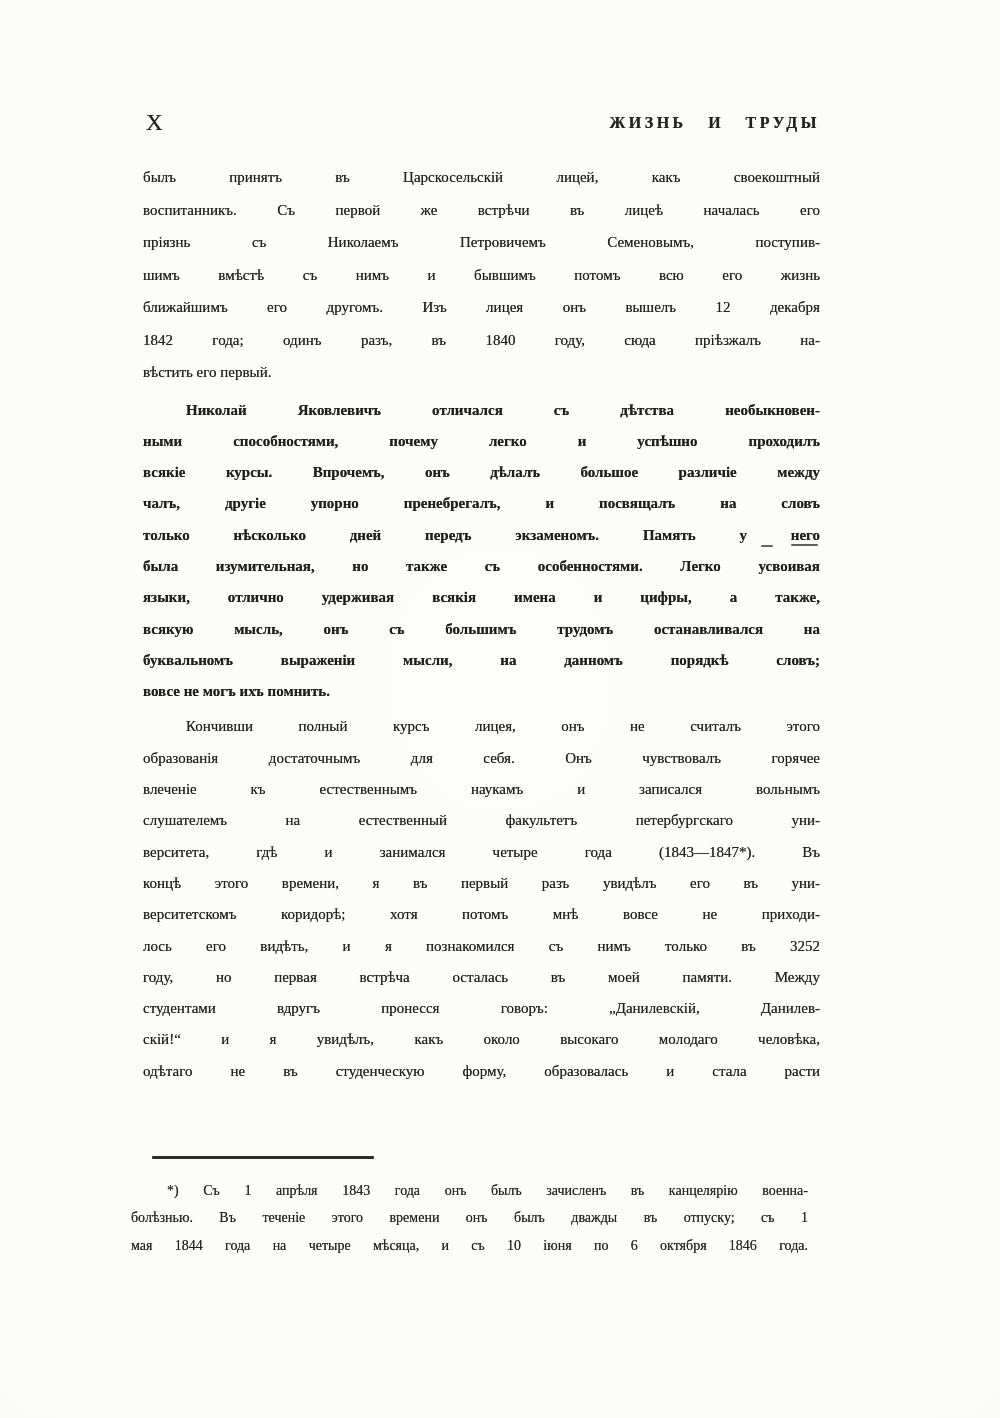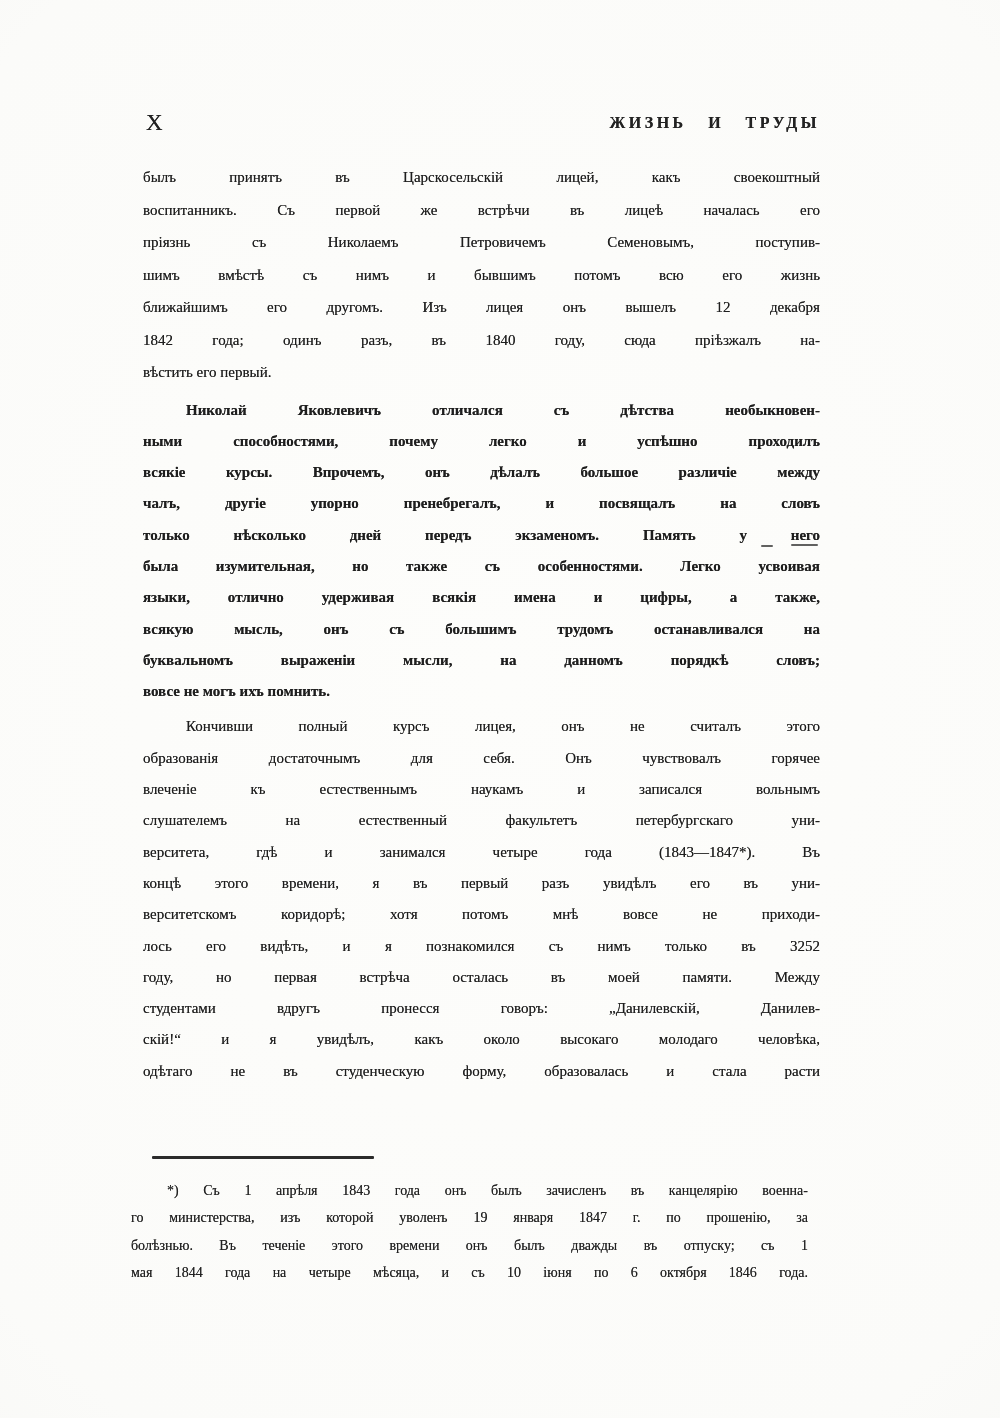--- a/index.html
+++ b/index.html
@@ -107,18 +107,17 @@
       </div>
     </div>
 
   <div class="pencil-mark pm-1"></div>
   <div class="pencil-mark pm-2"></div>
 
   <div class="fn-rule"></div>
 
   <div class="footnote">
       <div class="line indent">*) Съ 1 апрѣля 1843 года онъ былъ зачисленъ  въ канцелярію военна-</div>
-      <div class="line">го министерства, изъ которой уволенъ 19 января 1847 г. по прошенію,  за</div>
       <div class="line">болѣзнью.  Въ теченіе этого времени  онъ былъ дважды  въ отпуску;  съ 1</div>
       <div class="line">мая 1844 года на четыре мѣсяца, и съ 10 іюня по 6 октября 1846 года.</div>
     </div>
 
 </div>
 
 </body></html>

